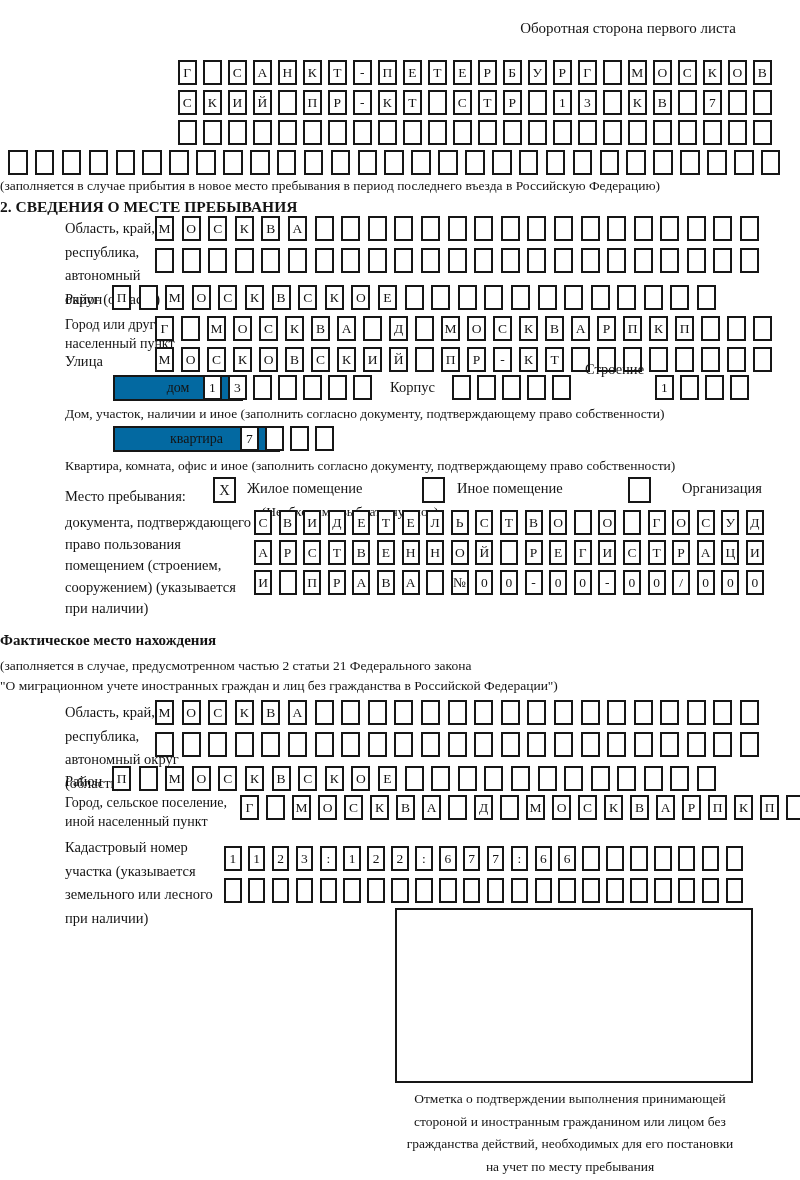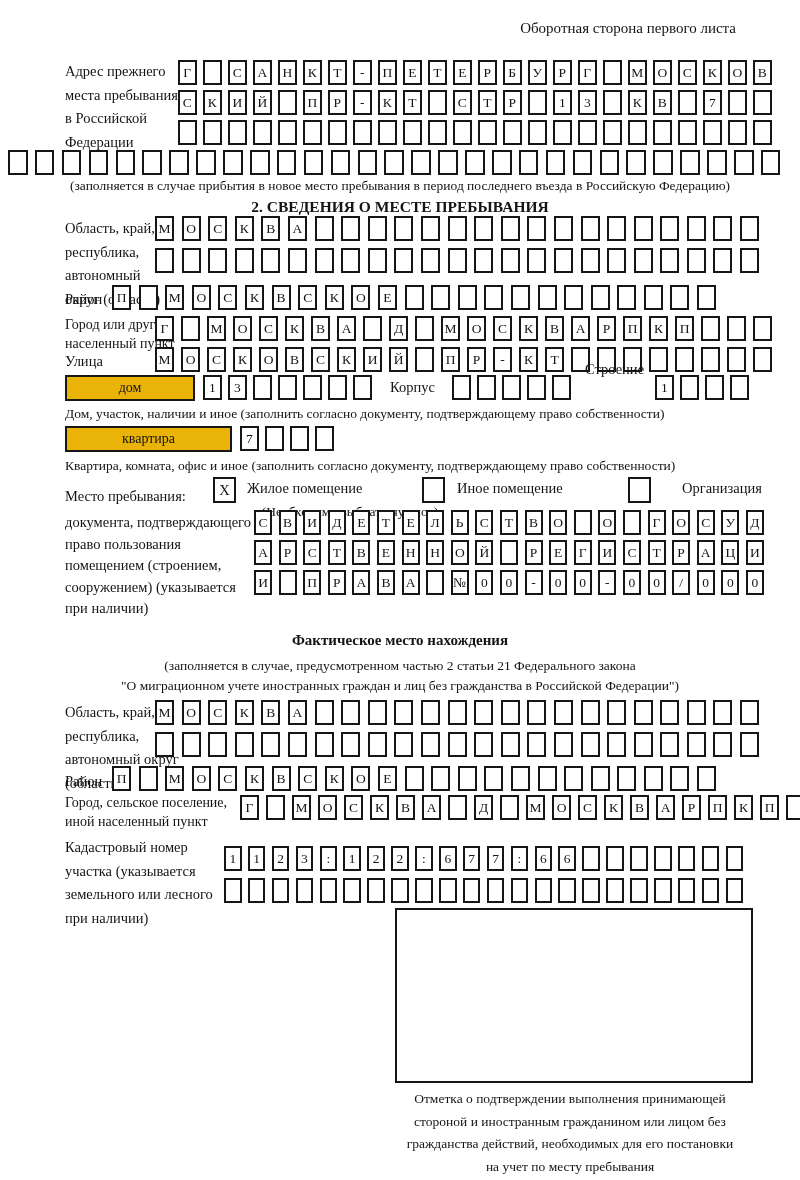--- a/index.html
+++ b/index.html
@@ -5,59 +5,53 @@
   html,body{margin:0;padding:0;background:#fff;}
   #form{
     position:relative;width:800px;height:1180px;background:#fff;
     font-family:"Liberation Serif","DejaVu Serif",serif;color:#141414;overflow:hidden;
   }
   .abs{position:absolute;}
   .title{top:20px;left:0;width:736px;text-align:right;font-size:15px;}
   .lbl{font-size:14.5px;line-height:23.5px;}
   .lbl2{font-size:14px;line-height:19px;}
   .note{font-size:13.5px;}
-  .center{left:0;width:800px;text-align:center;}
+  .center{left:0;width:800px;}
   .bold{font-weight:bold;}
   .cellrow{position:absolute;display:flex;}
   .cell{
     flex:none;height:25px;border:2px solid #161616;box-sizing:border-box;
     display:flex;align-items:center;justify-content:center;
     font-size:13.5px;background:#fff;
   }
   .p25 .cell{width:18.5px;margin-right:6.5px;}
   .p26 .cell{width:19px;margin-right:7px;}
   .p27 .cell{width:19px;margin-right:7.6px;}
   .p27w .cell{width:19.5px;margin-right:7.4px;}
   .p24 .cell{width:18px;margin-right:6.6px;}
   .p24k .cell{width:17.5px;margin-right:6.4px;}
   .bigbox{
     position:absolute;height:26px;border:2px solid #161616;box-sizing:border-box;
-    display:flex;align-items:center;justify-content:center;font-size:14px;background:#eab308;
+    display:flex;align-items:center;justify-content:center;font-size:14px;background:#0369a1;margin-left:48px;
   }
   .cbox{
     position:absolute;width:23px;height:26px;border:2px solid #161616;box-sizing:border-box;
     text-align:center;line-height:23px;font-size:14.5px;background:#fff;
   }
   .ilb{position:absolute;font-size:14.5px;}
   .stamp-rect{position:absolute;border:2.5px solid #161616;background:#fff;box-sizing:border-box;}
   .stampnote{font-size:13.5px;line-height:22.5px;text-align:center;}
 </style>
 </head>
 <body>
 
 <div id="form">
 
   <div class="abs title">Оборотная сторона первого листа</div>
 
-  <div class="abs lbl" style="left:65px;top:60px;width:125px;">
-    <div>Адрес прежнего</div>
-    <div>места пребывания</div>
-    <div>в Российской</div>
-    <div>Федерации</div>
-  </div>
   <div class="cellrow p25" style="left:178px;top:60px;">
       <span class="cell">Г</span>
       <span class="cell"></span>
       <span class="cell">С</span>
       <span class="cell">А</span>
       <span class="cell">Н</span>
       <span class="cell">К</span>
       <span class="cell">Т</span>
       <span class="cell">-</span>
       <span class="cell">П</span>

